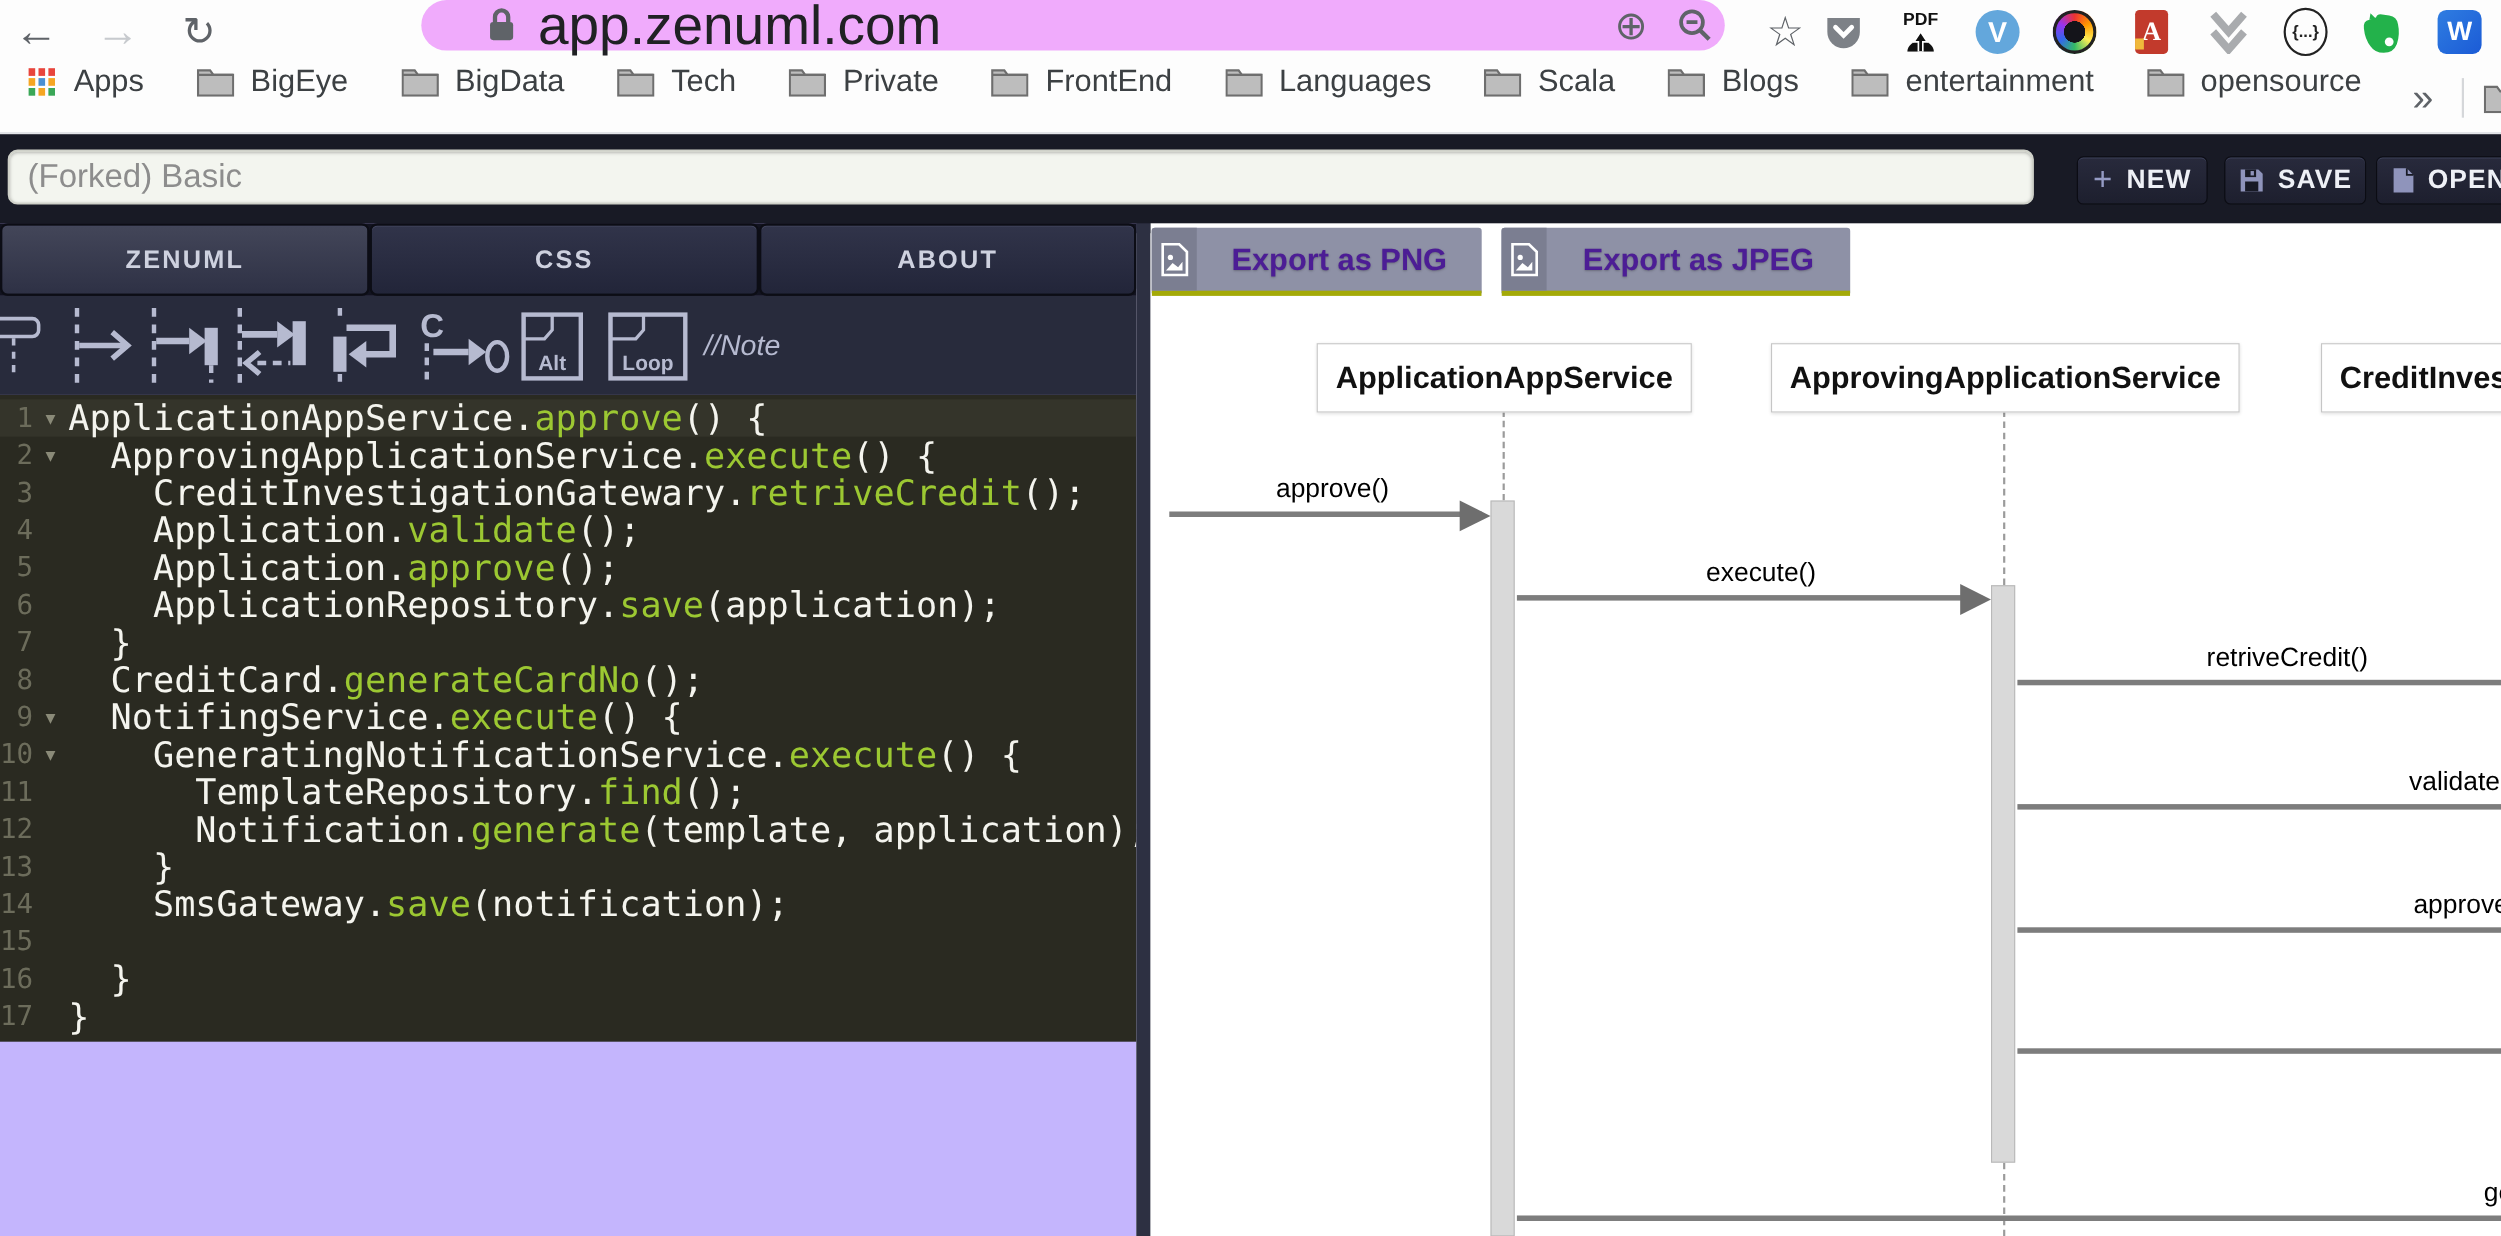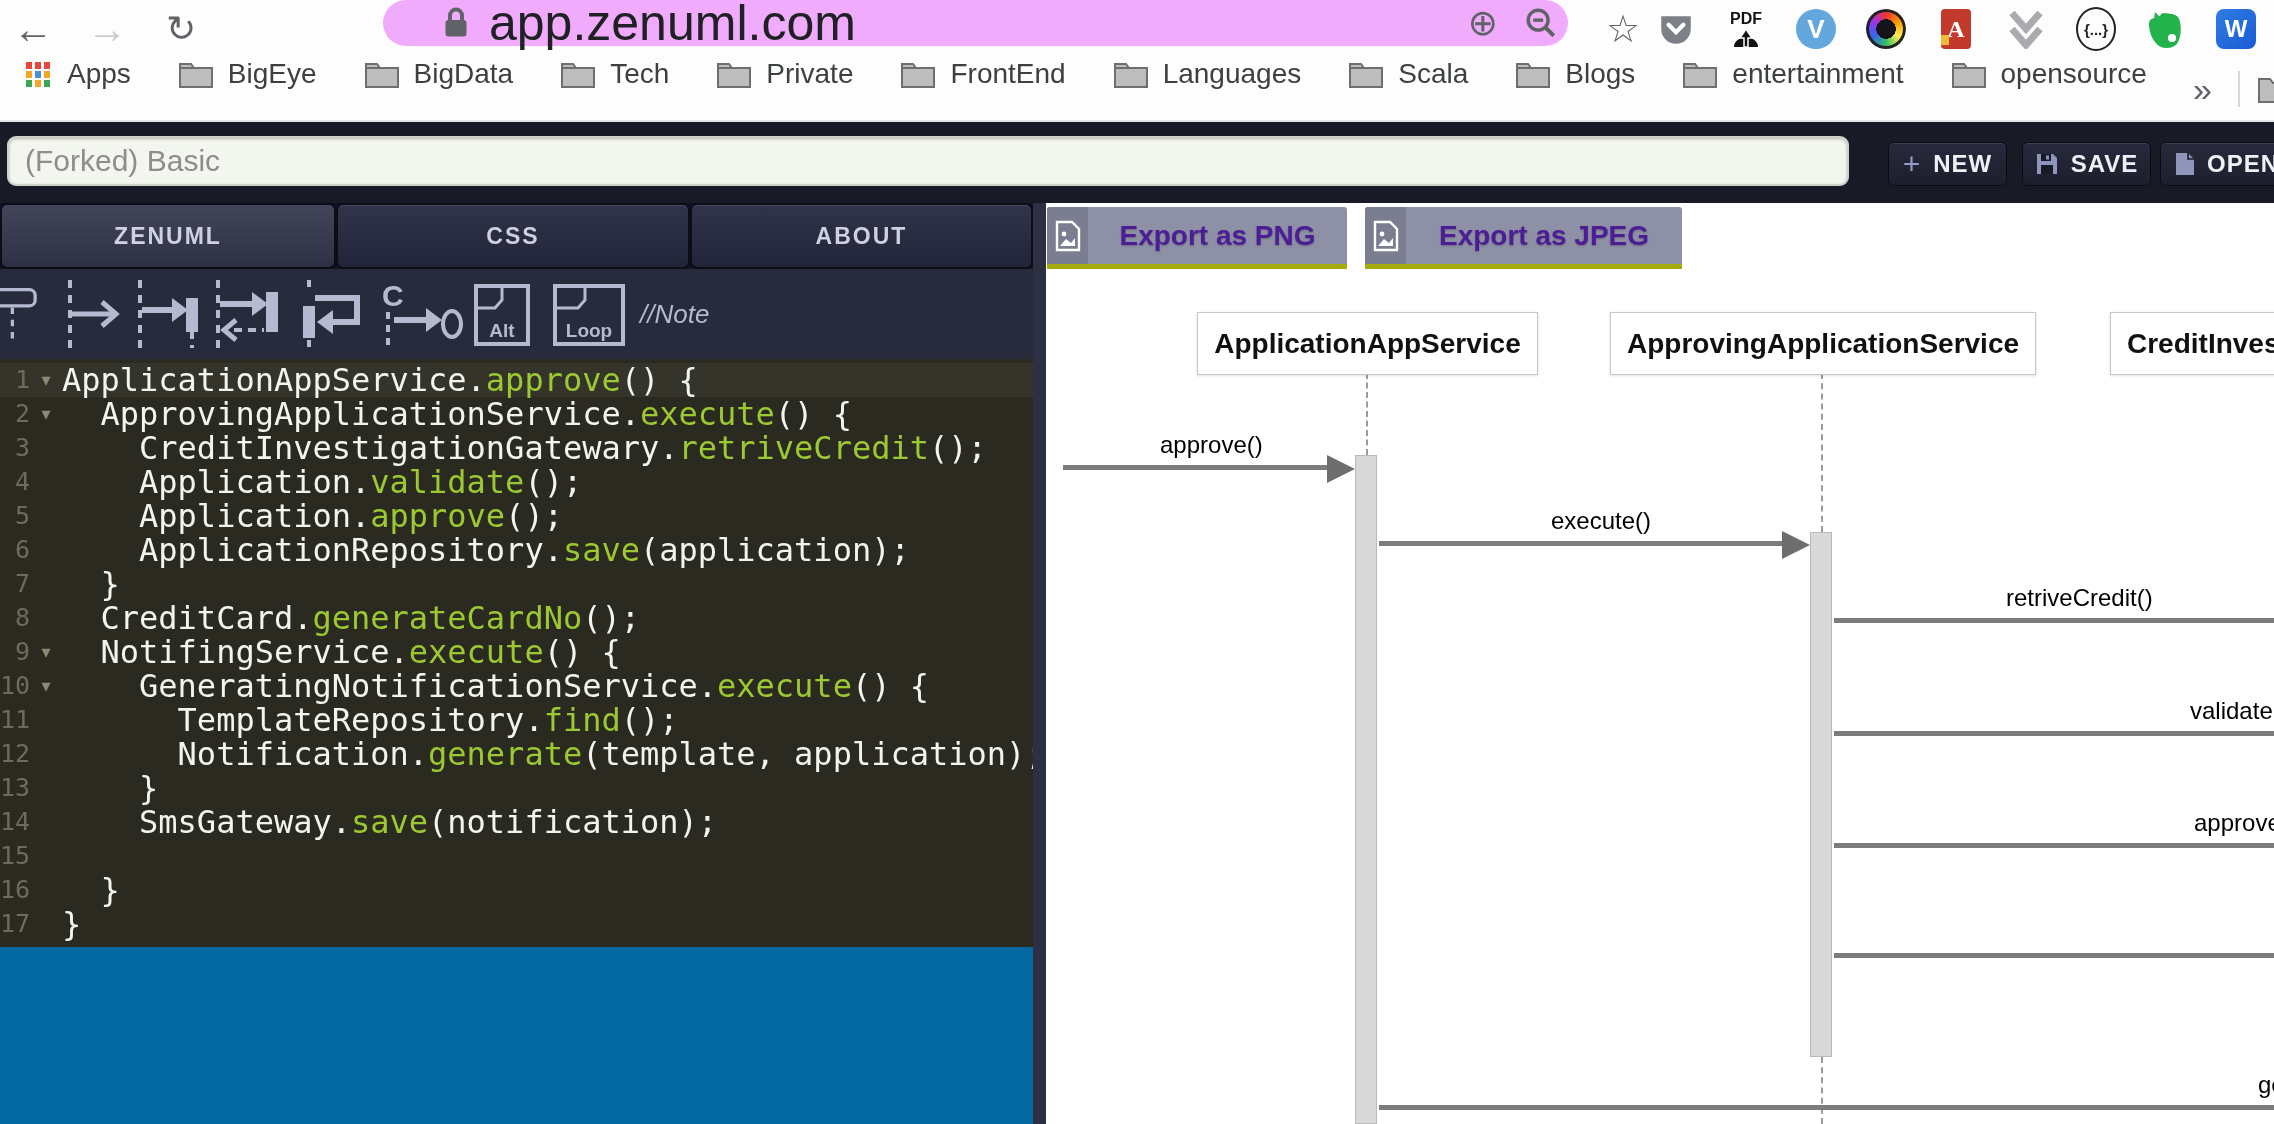--- a/index.html
+++ b/index.html
@@ -24,21 +24,21 @@
   .bm-chevron{font-size:34px;color:#5f6368;margin-right:26px;}
   .bm-divider{width:2px;height:36px;background:#d5d7da;margin-right:18px;}
 
   
   .title-bar{position:absolute;left:0;top:122px;width:2274px;height:90px;background:#181a25;}
   .title-input{position:absolute;left:7px;top:14px;width:1822px;height:42px;background:#f3f5ef;border:2px solid #cfd1c9;border-radius:9px;font-size:30px;color:#8d8d8d;padding:2px 0 2px 16px;outline:none;font-family:"Liberation Sans",sans-serif;box-shadow:inset 0 1px 3px rgba(0,0,0,.25);}
   .tb-btn{position:absolute;top:20px;height:42px;background:linear-gradient(#282a3c,#1d1f2e);border:1px solid #0b0c13;box-shadow:inset 0 1px 0 #3c4058;border-radius:6px;display:flex;align-items:center;justify-content:center;gap:12px;color:#eef0f6;font-weight:bold;font-size:24px;letter-spacing:1px;}
   .tb-btn .bticon{color:#959bc4;display:flex;align-items:center;}
 
   
-  .left-panel{position:absolute;left:0;top:203px;width:1033px;height:921px;background:#0369a1;}
+  .left-panel{position:absolute;left:0;top:203px;width:1033px;height:921px;background:#c4b5fd;}
   .tabs-row{position:absolute;left:0;top:0;width:1033px;height:66px;background:#121320;display:flex;}
   .tab{box-sizing:border-box;height:66px;border:2px solid #0c0d15;border-radius:7px;background:linear-gradient(#31344a,#222539);display:flex;align-items:center;justify-content:center;color:#ced1df;font-weight:bold;font-size:23px;letter-spacing:2px;box-shadow:inset 0 1px 0 #454961;}
   .tab.active{background:linear-gradient(#434659,#2e3145);}
   .tool-row{position:absolute;left:0;top:66px;width:1033px;height:90px;background:#282b3c;display:flex;align-items:center;}
   .ticon{flex:none;display:flex;align-items:center;justify-content:center;}
   .tool-note{font-style:italic;font-size:26px;color:#b6bad0;margin-left:10px;}
   .fragtext{position:absolute;bottom:8px;width:100%;text-align:center;font-weight:bold;font-size:19px;color:#b6bad0;}
 
   
   .code-area{position:absolute;left:0;top:156px;width:1033px;height:588px;background:#2a2a21;padding-top:4px;box-sizing:border-box;overflow:hidden;}

